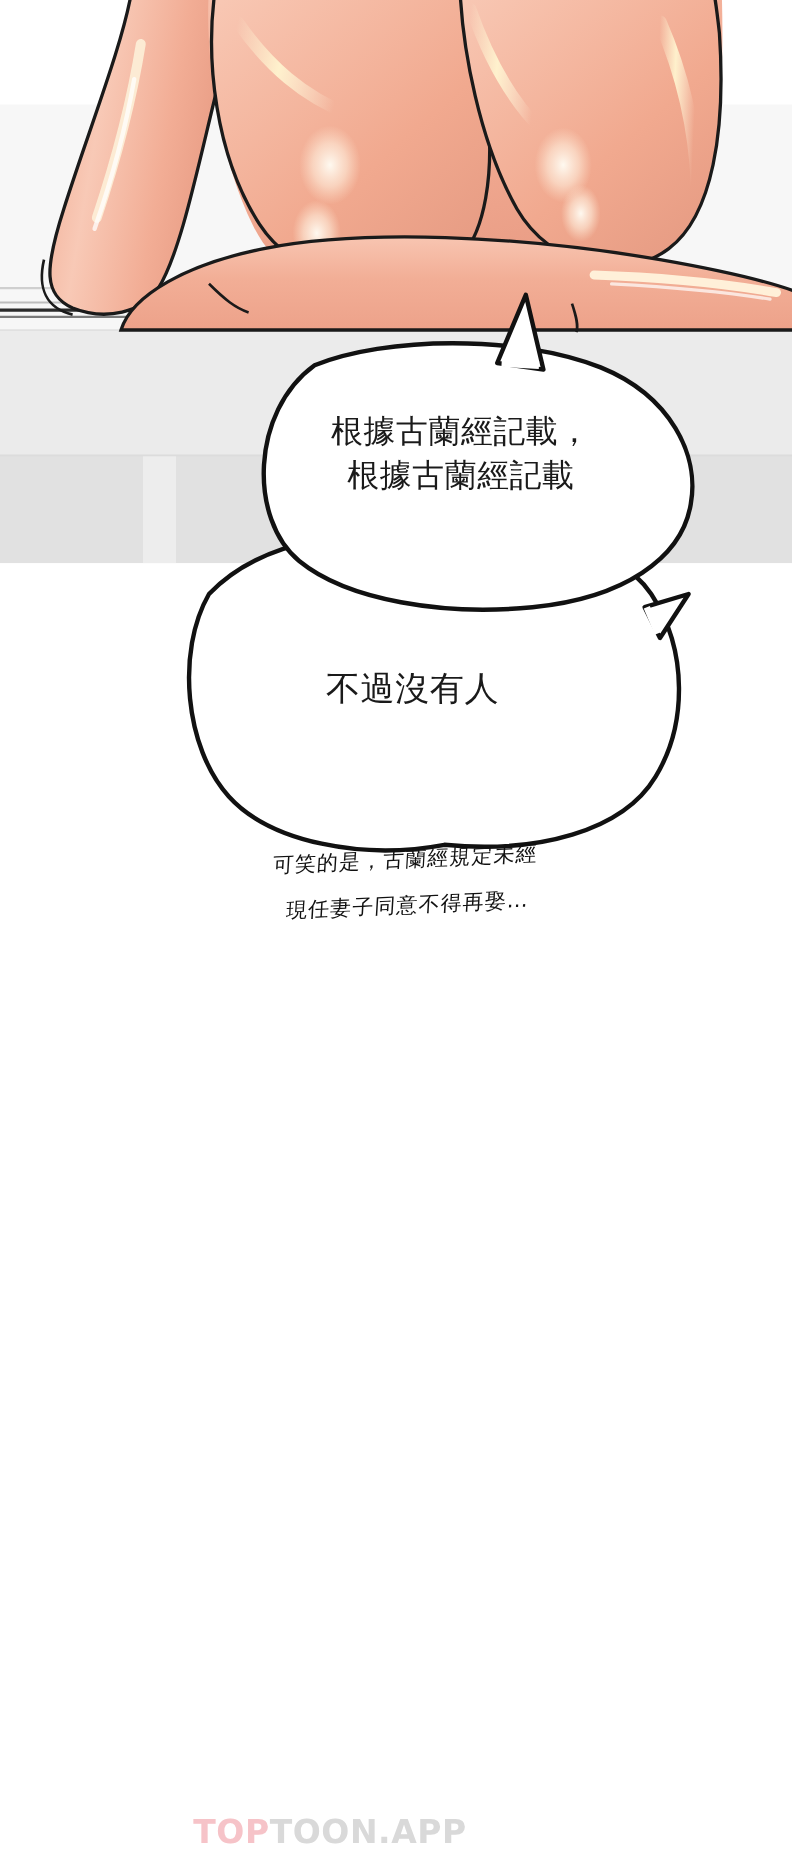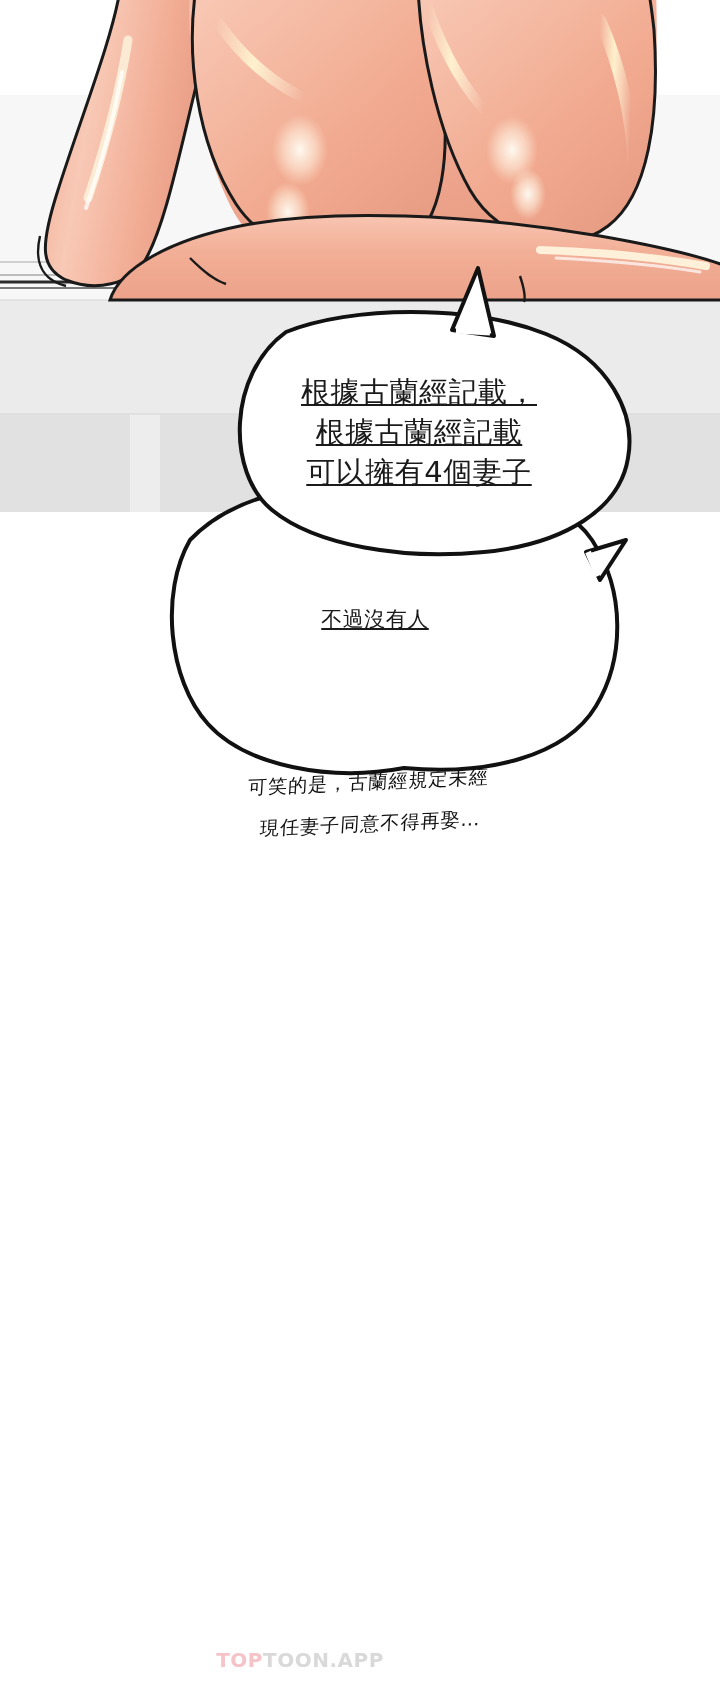--- a/index.html
+++ b/index.html
@@ -44,33 +44,32 @@
   
   .bubble-text {
     position: absolute;
     text-align: center;
     color: #1a1a1a;
     font-family: "DejaVu Sans", "Liberation Sans", sans-serif;
     font-weight: 500;
     letter-spacing: 0.5px;
     line-height: 1.38;
     white-space: nowrap;
-    text-decoration: underline;
   }
   #bubble1-text {
     left: 262px;
     top: 372px;
     width: 314px;
     font-size: 29px;
   }
   #bubble2-text {
     left: 160px;
     top: 605px;
     width: 430px;
-    font-size: 21px;
+    font-size: 31px;
   }
   .bubble-line { display: block; }
 
   
   #narration {
     position: absolute;
     left: 246px;
     top: 778px;
     width: 300px;
     color: #111111;
@@ -89,21 +88,21 @@
   #narration .hw-line.l2 { margin-left: 14px; }
 
   
   #watermark {
     position: absolute;
     left: 0;
     top: 1648px;
     width: 600px;
     text-align: center;
     font-family: "DejaVu Sans", "Liberation Sans", sans-serif;
-    font-size: 20px;
+    font-size: 30px;
     font-weight: bold;
     letter-spacing: 0.5px;
     user-select: none;
   }
   #watermark .wm-top { color: #f6c3c8; }
   #watermark .wm-toon { color: #d9d9d9; }
   #watermark .wm-dot  { color: #d9d9d9; }
   #watermark .wm-app  { color: #d9d9d9; }
 
   
@@ -234,21 +233,20 @@
 
         <path d="M 452 330 L 478 268 L 494 336 Z" fill="#ffffff" stroke="#111111" stroke-width="4" stroke-linejoin="round"></path>
         <path d="M 456 330 L 490 332" stroke="#ffffff" stroke-width="7"></path>
       </g>
     </svg>
   </div>
 
   <div id="bubble1-text" class="bubble-text">
     <span class="bubble-line">根據古蘭經記載，</span>
     <span class="bubble-line">根據古蘭經記載</span>
-    <span class="bubble-line">可以擁有4個妻子</span>
   </div>
 
   <div id="bubble2-text" class="bubble-text">
     <span class="bubble-line">不過沒有人</span>
   </div>
 
   <div id="narration">
     <span class="hw-line l1">可笑的是，古蘭經規定未經</span>
     <span class="hw-line l2">現任妻子同意不得再娶…</span>
   </div>

